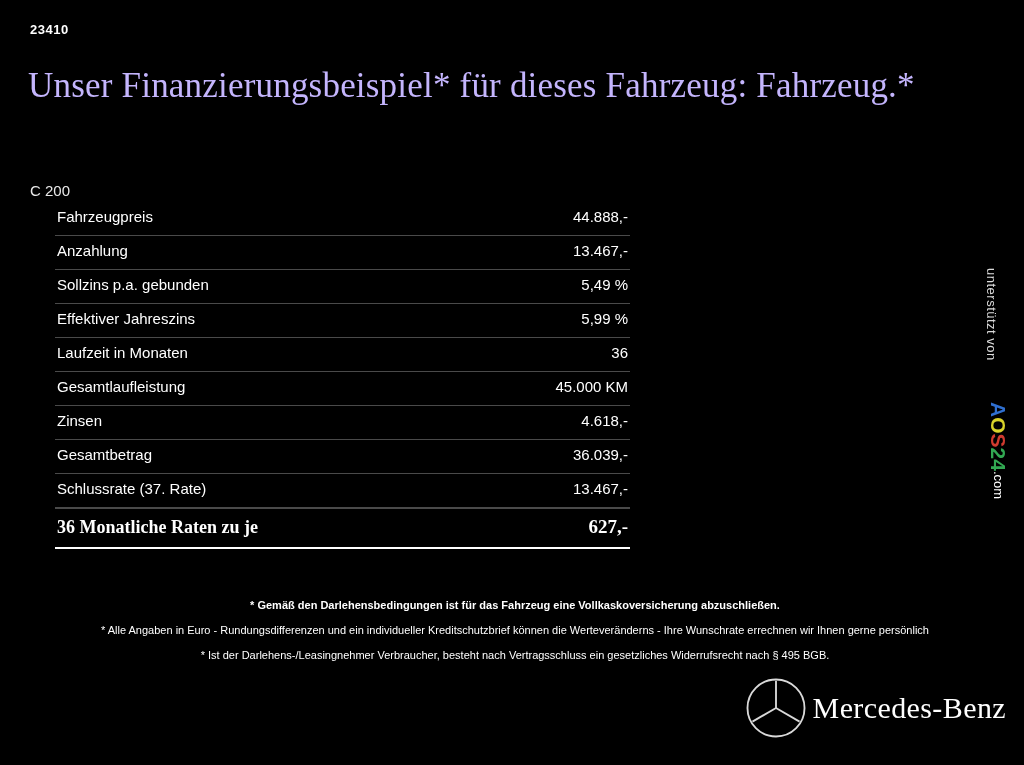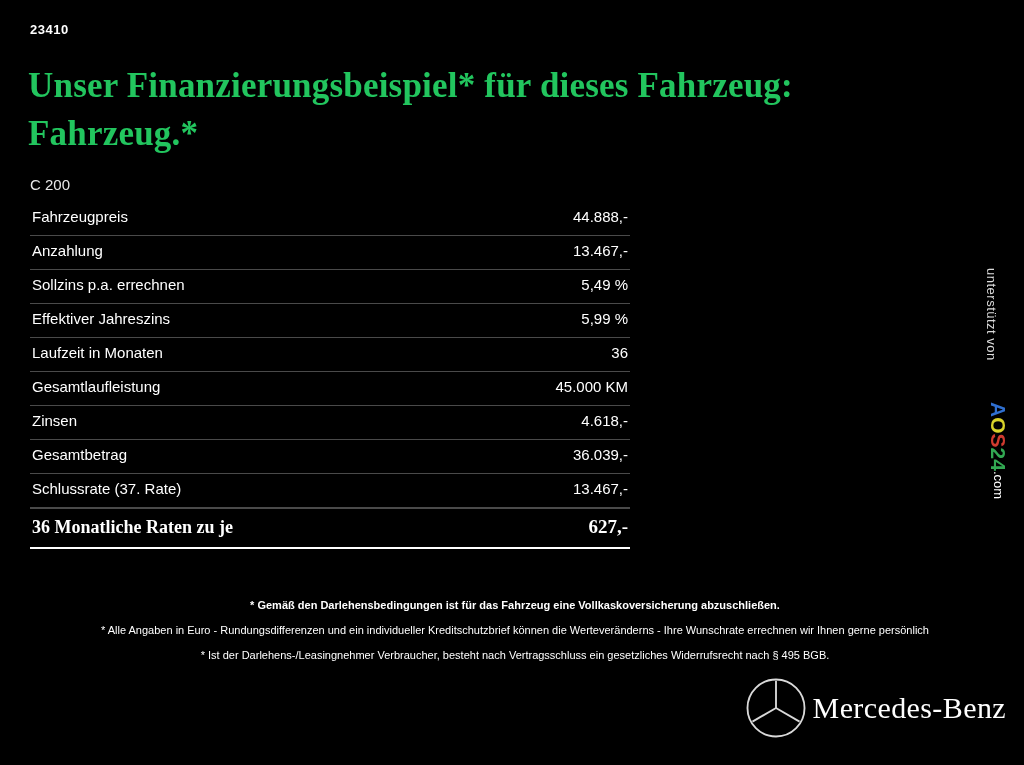--- a/index.html
+++ b/index.html
@@ -34,47 +34,48 @@
   }
 
   .headline {
     position: absolute;
     left: 28px;
     top: 62px;
     width: 900px;
     font-family: "Liberation Serif", serif;
     font-size: 35px;
     line-height: 1.36;
-    font-weight: bold;
-    color: #22c55e;
+    font-weight: normal;
+    color: #c4b5fd;
     letter-spacing: 0.2px;
   }
 
   .model {
     position: absolute;
     left: 30px;
-    top: 176px;
+    top: 182px;
     font-size: 15px;
     color: #e8e8e8;
   }
 
   .table {
     position: absolute;
     left: 30px;
     top: 202px;
     width: 600px;
   }
 
   .row {
     display: flex;
     justify-content: space-between;
     align-items: baseline;
     border-bottom: 1px solid #4a4a4a;
     padding: 6px 2px 6px 2px;
     height: 21px;
+    margin-left: 25px;
   }
   .row .label {
     font-size: 15px;
     color: #ffffff;
     white-space: nowrap;
   }
   .row .value {
     font-size: 15px;
     color: #ffffff;
     white-space: nowrap;
@@ -184,21 +185,21 @@
 
     <div class="row">
       <span class="label">Fahrzeugpreis</span>
       <span class="value">44.888,-</span>
     </div>
     <div class="row">
       <span class="label">Anzahlung</span>
       <span class="value">13.467,-</span>
     </div>
     <div class="row">
-      <span class="label">Sollzins p.a. errechnen</span>
+      <span class="label">Sollzins p.a. gebunden</span>
       <span class="value">5,49 %</span>
     </div>
     <div class="row">
       <span class="label">Effektiver Jahreszins</span>
       <span class="value">5,99 %</span>
     </div>
     <div class="row">
       <span class="label">Laufzeit in Monaten</span>
       <span class="value">36</span>
     </div>

